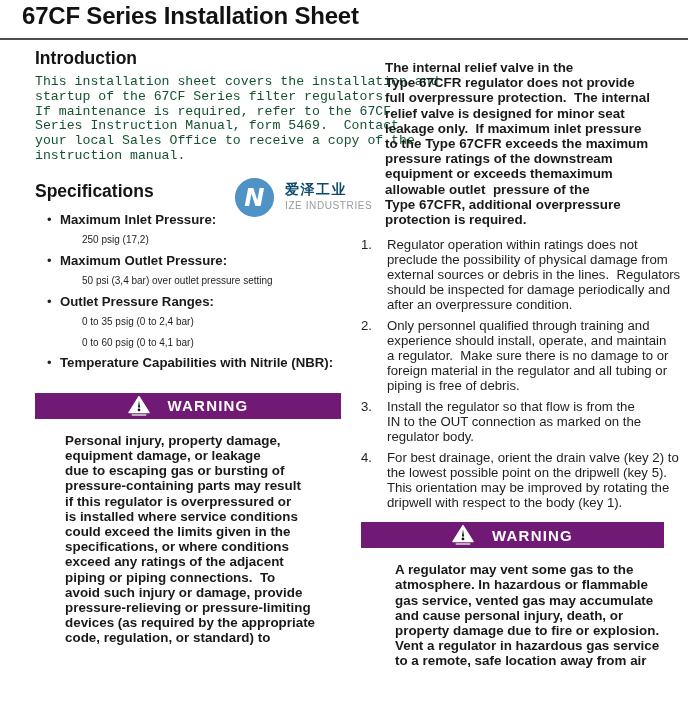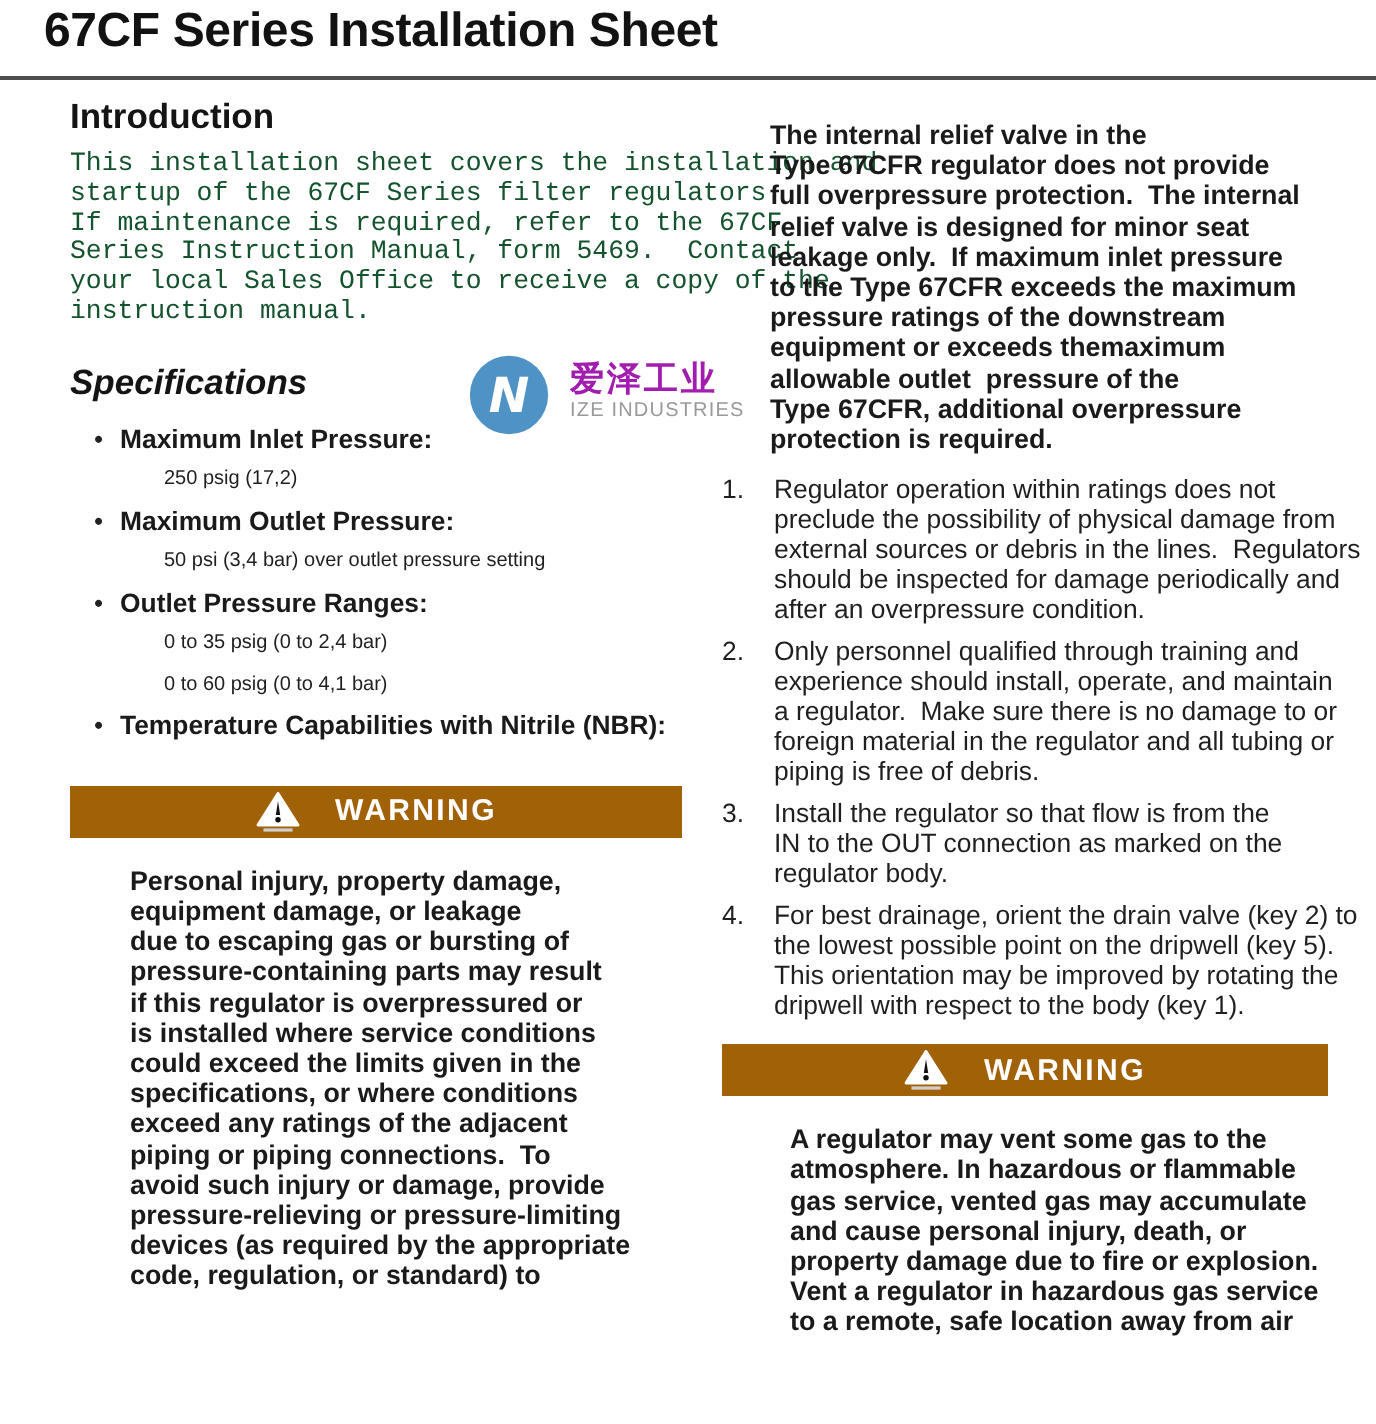--- a/index.html
+++ b/index.html
@@ -14,35 +14,35 @@
   }
   .title-rule {
     position:absolute; left:0; top:38px; width:688px; height:2px; background:#4e4e50;
   }
   .col-left  { position:absolute; left:35px;  top:48px; width:306px; }
   .col-right { position:absolute; left:361px; top:44px; width:303px; }
 
   .section-heading {
     font-size:17.5px; font-weight:bold; color:#141414; margin:0; line-height:20px;
   }
-  .heading-specifications { margin-top:17px;font-style:italic; }
+  .heading-specifications { margin-top:17px; }
   .heading-installation  { margin-top:3px;  }
 
   .body-text { font-size:13.2px; line-height:14.8px; white-space:pre; margin:0; color:#14532d;font-family:Liberation Mono, monospace; }
   .intro-body { margin-top:7px; }
 
   .spec-list { margin-top:9px; }
   .spec-label-row { display:flex; align-items:baseline; line-height:20.5px; }
   .bullet { flex:none; width:13px; padding-left:12px; font-size:13px; color:#222; }
   .spec-label { font-weight:bold; font-size:13.2px; color:#1a1a1a; }
   .spec-value { padding-left:47px; line-height:20.5px; font-size:10px; white-space:pre; }
 
   .warning-box-left  { margin-top:19px; }
   .warning-bar {
-    height:26px; background:#a16207; color:#ffffff; width:100%;
+    height:26px; background:#701a75; color:#ffffff; width:100%;
     display:flex; align-items:center; justify-content:center; gap:18px;
   }
   .warning-label { font-size:15px; font-weight:bold; letter-spacing:1.2px; }
   .warning-triangle { display:block; }
   .warning-body {
     font-weight:bold; font-size:13.4px; line-height:15.2px;
     padding-left:30px; margin-top:14px; white-space:pre; color:#1a1a1a;
   }
   .warn-cont {
     font-weight:bold; font-size:13.4px; line-height:15.2px;
@@ -58,21 +58,21 @@
   .warning-box-right { margin-top:12px; }
   .warning-body-right { padding-left:34px; }
 
   .logo {
     position:absolute; left:234px; top:177px;
     display:flex; align-items:flex-start; gap:10px;
   }
   .logo-mark { width:41px; height:41px; }
   .logo-text { padding-top:3px; }
   .logo-cjk {
-    font-size:17px; font-weight:bold; color:#a21caf; letter-spacing:1.5px;
+    font-size:14px; font-weight:bold; color:#0c4a6e; letter-spacing:1.5px;
     font-family:sans-serif; line-height:19px;
   }
   .logo-latin {
     font-size:10px; color:#97999c; letter-spacing:0.6px; line-height:12px; margin-top:1px;
   }
 </style>
 </head>
 <body>
 
 <div class="page-title">67CF Series Installation Sheet</div>

